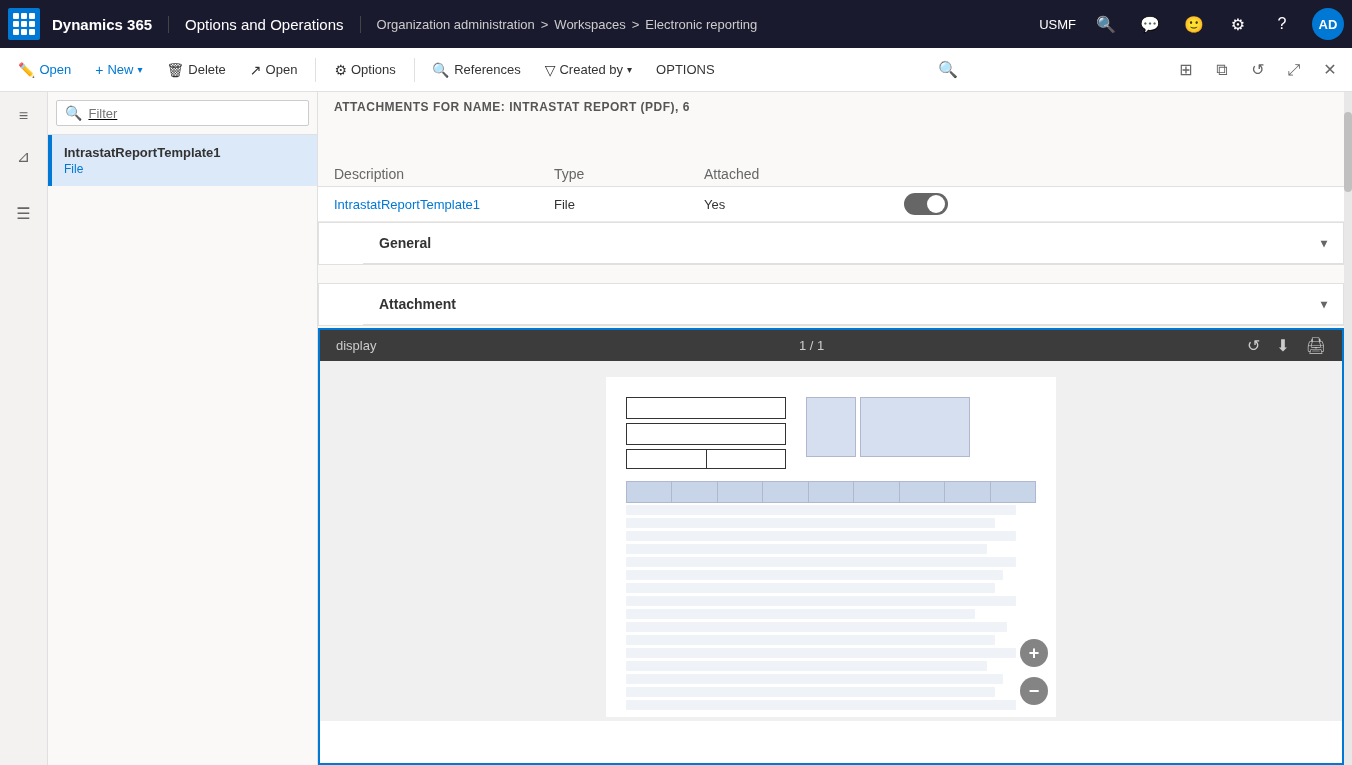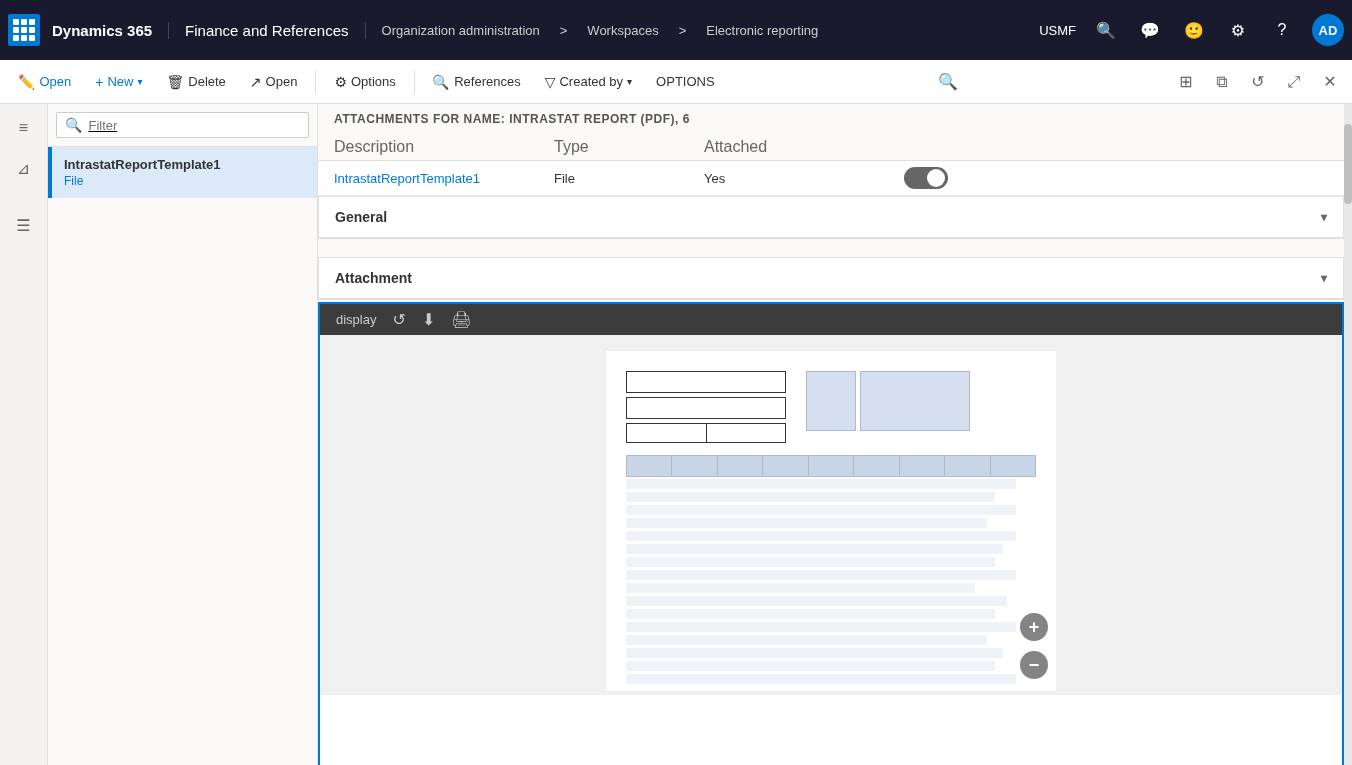--- a/index.html
+++ b/index.html
@@ -4,41 +4,41 @@
   <style>
     * { box-sizing: border-box; margin: 0; padding: 0; font-family: 'Segoe UI', Arial, sans-serif; }
 
     body { width: 1352px; height: 765px; overflow: hidden; background: #f3f2f1; }
 
     
     .top-nav {
       display: flex;
       align-items: center;
       background: #1a1a2e;
-      height: 60px;
+      height: 48px;
       color: white;
       padding: 6px 8px;
     }
     .top-nav .app-grid {
       width: 32px; height: 32px;
       display: flex; align-items: center; justify-content: center;
       background: #0078d4;
       border-radius: 2px;
       margin-right: 12px;
       cursor: pointer;
     }
     .app-grid-dots {
       display: grid; grid-template-columns: repeat(3,6px); gap: 2px;
     }
     .app-grid-dots span {
       width: 6px; height: 6px; background: white; border-radius: 1px;
     }
     .top-nav .brand { font-size: 15px; font-weight: 600; color: white; padding-right: 16px; border-right: 1px solid #444; margin-right: 16px; }
     .top-nav .module { font-size: 15px; color: white; padding-right: 16px; border-right: 1px solid #444; margin-right: 16px; }
-    .top-nav .breadcrumb { display: flex; align-items: flex-start; gap: 20px; font-size: 13px; color: #ccc; flex: 1; }
+    .top-nav .breadcrumb { display: flex; align-items: flex-start; gap: 6px; font-size: 13px; color: #ccc; flex: 1; }
     .top-nav .env { font-size: 13px; color: white; margin-right: 16px; }
     .top-nav .nav-icons { display: flex; align-items: center; gap: 16px; }
     .nav-icon { width: 28px; height: 28px; display: flex; align-items: center; justify-content: center; cursor: pointer; color: white; font-size: 16px; }
     .avatar { width: 32px; height: 32px; border-radius: 50%; background: #0078d4; color: white; display: flex; align-items: center; justify-content: center; font-size: 13px; font-weight: 600; cursor: pointer; }
 
     
     .toolbar {
       display: flex;
       align-items: center;
       background: white;
@@ -135,21 +135,21 @@
     }
 
     
     .columns-row {
       display: grid;
       grid-template-columns: 220px 150px 200px 150px;
       padding: 4px 16px;
       background: #faf9f8;
       border-bottom: 1px solid #e0e0e0;
     }
-    .col-header { font-size: 16px; color: #666; }
+    .col-header { font-size: 14px; color: #666; margin-top: 40px; }
 
     
     .data-row {
       display: grid;
       grid-template-columns: 220px 150px 200px 150px;
       padding: 6px 16px;
       background: white;
       border-bottom: 1px solid #edebe9;
       align-items: center;
     }
@@ -172,20 +172,21 @@
       position: absolute;
       top: 2px; right: 3px;
       transition: left 0.2s;
     }
 
     
     .section {
       border: 1px solid #e0e0e0;
       margin: 0 0 0 0;
       background: white;
+      padding-left: 44px;
     }
     .section-header {
       display: flex;
       align-items: center;
       justify-content: space-between;
       padding: 12px 16px;
       cursor: pointer;
       font-size: 14px;
       font-weight: 600;
       color: #333;
@@ -349,21 +350,21 @@
         <span></span>
       <span></span>
         <span></span>
         <span></span>
       <span></span>
         <span></span>
         <span></span>
     </div>
   </div>
   <span class="brand">Dynamics 365</span>
-  <span class="module">Finance and References</span>
+  <span class="module">Options and Operations</span>
   <div class="breadcrumb">
     <span>Organization administration</span>
     <span>&gt;</span>
     <span>Workspaces</span>
     <span>&gt;</span>
     <span>Electronic reporting</span>
   </div>
   <span class="env">USMF</span>
   <div class="nav-icons">
     <div class="nav-icon">🔍</div>
@@ -477,20 +478,23 @@
           <span>Attachment</span>
           <span class="section-chevron">▾</span>
         </div>
       </div>
 
       <div class="preview-section" style="margin-top:2px;">
 
         <div class="pdf-viewer">
           <div class="pdf-toolbar">
             <span class="pdf-toolbar-left">display</span>
+            <div class="pdf-toolbar-center">
+              <span>1 / 1</span>
+            </div>
             <div class="pdf-toolbar-icons">
               <span class="pdf-icon">↺</span>
               <span class="pdf-icon">⬇</span>
               <span class="pdf-icon">🖨</span>
             </div>
           </div>
 
           <div class="pdf-container-wrap">
             <div class="pdf-page-wrap">
               <div class="pdf-page">

